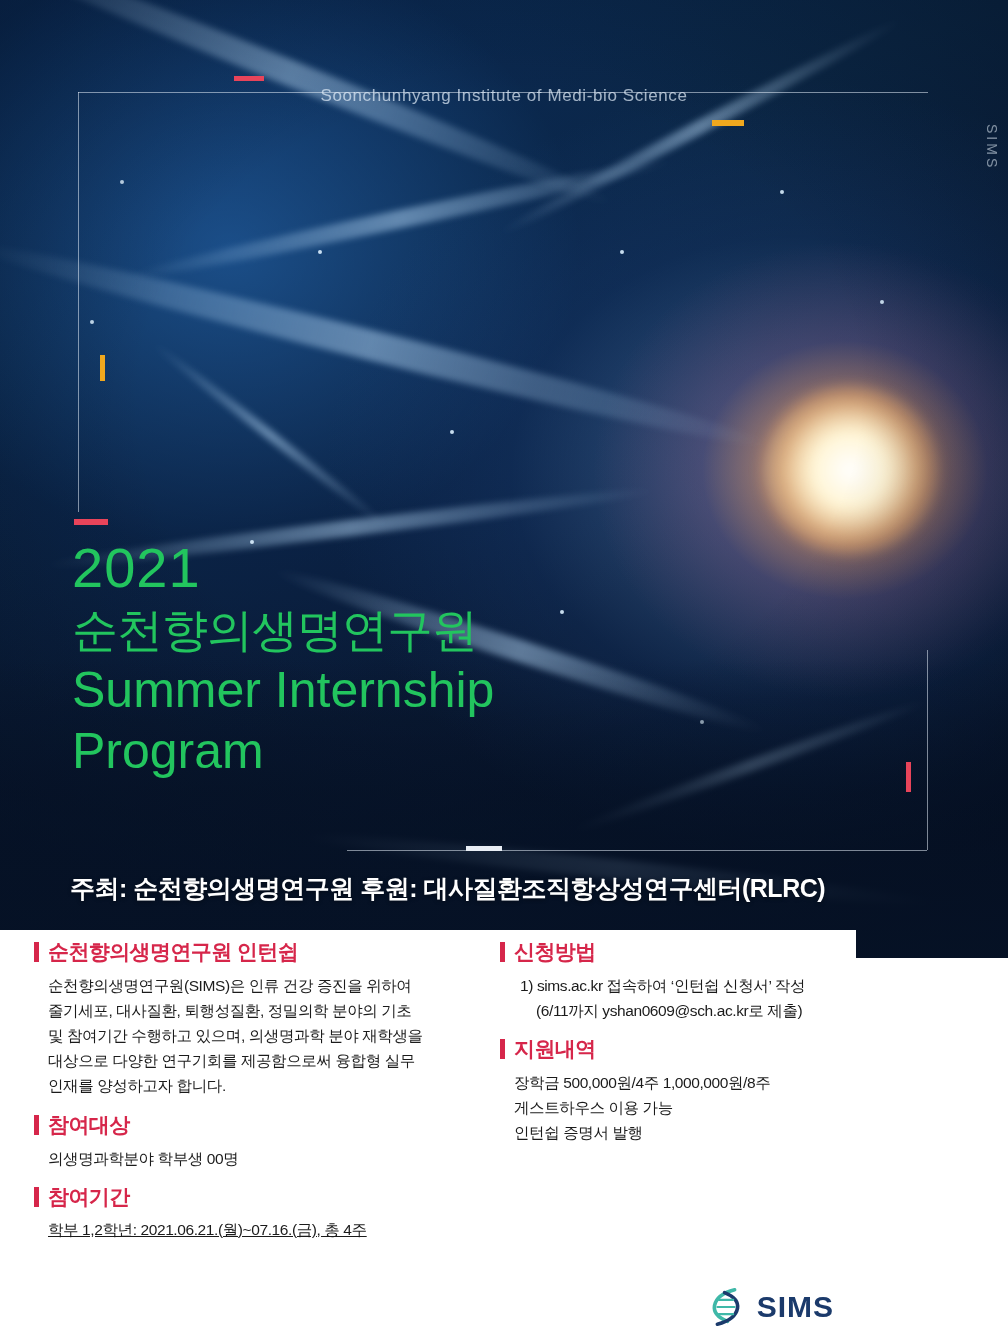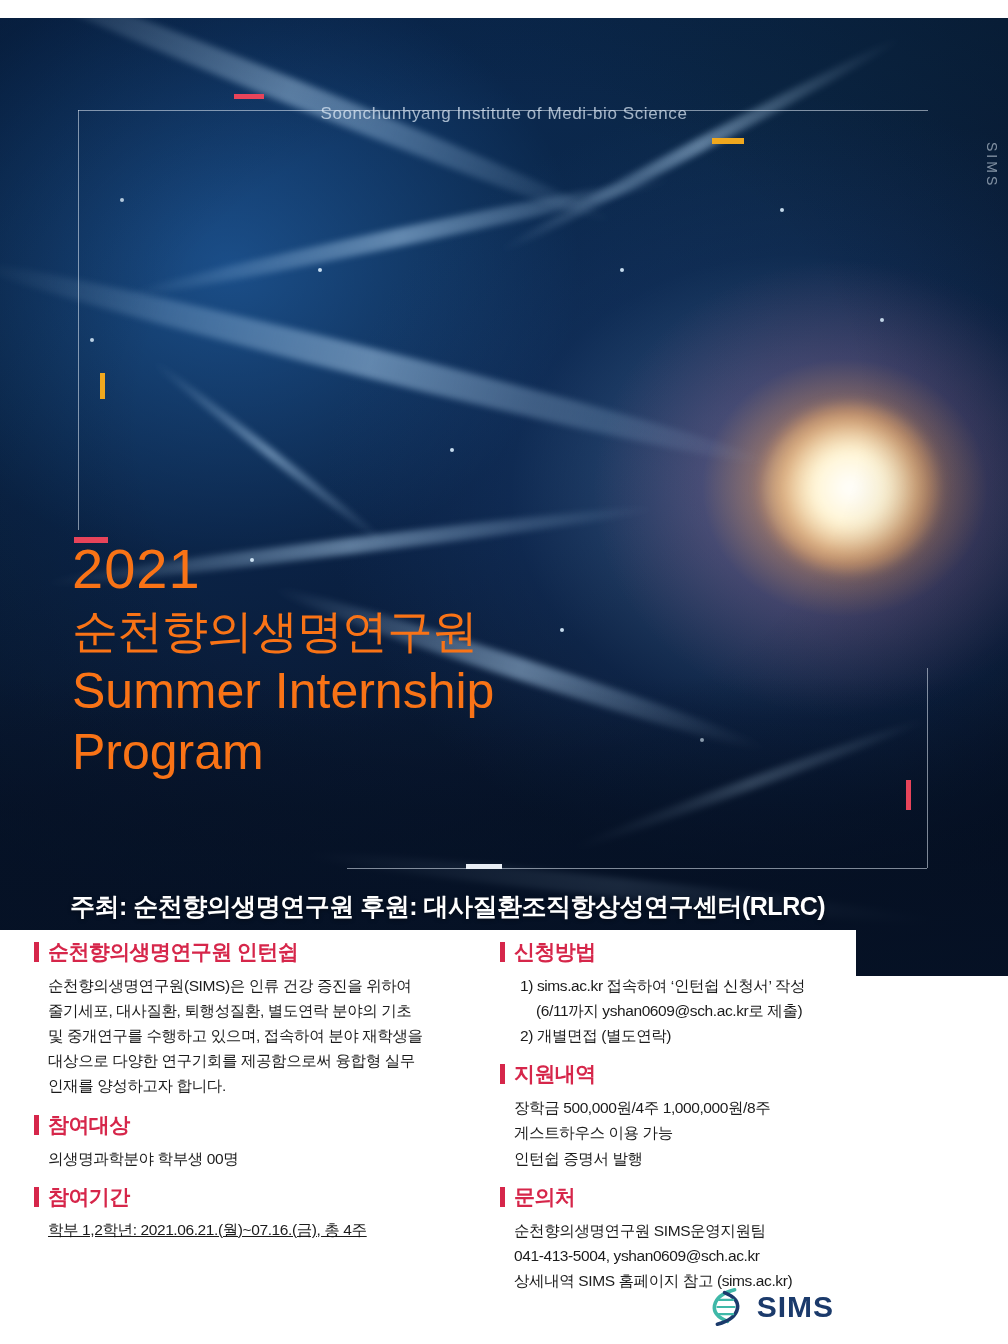--- a/index.html
+++ b/index.html
@@ -16,21 +16,20 @@
   }
 
   
   .hero {
     position: absolute;
     left: 0; top: 0;
     width: 1008px;
     height: 958px;
     overflow: hidden;
     background: #05182f;
-    margin-top: 18px;
   }
   
   .hero .bg-base {
     position: absolute; inset: 0;
     background:
       radial-gradient(ellipse 420px 380px at 845px 470px, rgba(255,255,255,0.95) 0%, rgba(255,225,170,0.75) 9%, rgba(255,150,90,0.45) 20%, rgba(150,80,120,0.25) 34%, rgba(20,45,90,0.0) 60%),
       radial-gradient(ellipse 620px 520px at 790px 470px, rgba(120,170,230,0.45) 0%, rgba(30,70,130,0.25) 45%, rgba(6,24,52,0) 75%),
       radial-gradient(ellipse 700px 600px at 230px 250px, rgba(40,110,190,0.55) 0%, rgba(10,40,85,0.35) 50%, rgba(5,20,45,0) 80%),
       linear-gradient(160deg, #0a2a52 0%, #0b2746 28%, #0a1c38 55%, #07152c 80%, #050f22 100%);
   }
@@ -105,22 +104,22 @@
     position: absolute;
     right: 8px; top: 124px;
     color: rgba(230,240,250,0.55);
     font-size: 14px;
     letter-spacing: 3px;
     writing-mode: vertical-rl;
   }
 
   .title-block {
     position: absolute;
-    left: 72px; top: 523px;
-    color: #f97316;
+    left: 72px; top: 540px;
+    color: #22c55e;
   }
   .title-year {
     font-size: 56px;
     font-weight: 400;
     line-height: 1.0;
     letter-spacing: 1px;
   }
   .title-kr {
     font-size: 46px;
     font-weight: 500;
@@ -265,22 +264,22 @@
 
   <div class="col-left">
 
     <div class="sec">
       <div class="sec-head">
         <span class="sec-bar"></span>
         <span>순천향의생명연구원 인턴쉽</span>
       </div>
       <div class="body-text">
         <span class="ln">순천향의생명연구원(SIMS)은  인류  건강  증진을  위하여</span>
-        <span class="ln">줄기세포, 대사질환, 퇴행성질환, 별도연락 분야의 기초</span>
-        <span class="ln">및 중개연구를 수행하고 있으며, 접속하여 분야 재학생을</span>
+        <span class="ln">줄기세포, 대사질환, 퇴행성질환, 정밀의학 분야의 기초</span>
+        <span class="ln">및 참여기간 수행하고 있으며, 의생명과학 분야 재학생을</span>
         <span class="ln">대상으로 다양한 연구기회를 제공함으로써 융합형 실무</span>
         <span class="ln">인재를 양성하고자 합니다.</span>
       </div>
     </div>
 
     <div class="sec">
       <div class="sec-head">
         <span class="sec-bar"></span>
         <span>참여대상</span>
       </div>
@@ -304,47 +303,35 @@
   <div class="col-right">
 
     <div class="sec">
       <div class="sec-head">
         <span class="sec-bar"></span>
         <span>신청방법</span>
       </div>
       <div class="body-text indent2">
         <span class="ln">1) sims.ac.kr 접속하여 ‘인턴쉽 신청서’ 작성</span>
         <span class="sub">(6/11까지 yshan0609@sch.ac.kr로 제출)</span>
-        <span class="ln">2) 개별면접 (별도연락)</span>
       </div>
     </div>
 
     <div class="sec">
       <div class="sec-head">
         <span class="sec-bar"></span>
         <span>지원내역</span>
       </div>
       <div class="body-text">
         <span class="ln">장학금 500,000원/4주 1,000,000원/8주</span>
         <span class="ln">게스트하우스 이용 가능</span>
         <span class="ln">인턴쉽 증명서 발행</span>
       </div>
     </div>
 
-    <div class="sec">
-      <div class="sec-head">
-        <span class="sec-bar"></span>
-        <span>문의처</span>
-      </div>
-      <div class="body-text">
-        <span class="ln">순천향의생명연구원 SIMS운영지원팀</span>
-        <span class="ln">041-413-5004, yshan0609@sch.ac.kr</span>
-        <span class="ln">상세내역 SIMS 홈페이지 참고 (sims.ac.kr)</span>
-      </div>
-    </div>
 
   </div>
 
   <div class="sims-logo">
     <svg class="sims-mark" viewBox="0 0 64 64">
       <path d="M44 8 C28 12, 18 20, 16 30 C14 42, 24 48, 34 52" fill="none" stroke="#3fb8a8" stroke-width="5" stroke-linecap="round"></path>
       <path d="M20 56 C36 52, 46 44, 48 34 C50 22, 40 16, 30 12" fill="none" stroke="#1b3a6b" stroke-width="5" stroke-linecap="round"></path>
       <path d="M22 22 L42 22 M20 32 L44 32 M22 42 L42 42" stroke="#3fb8a8" stroke-width="3" stroke-linecap="round" fill="none"></path>
     </svg>
     <span class="sims-word">SIMS</span>

